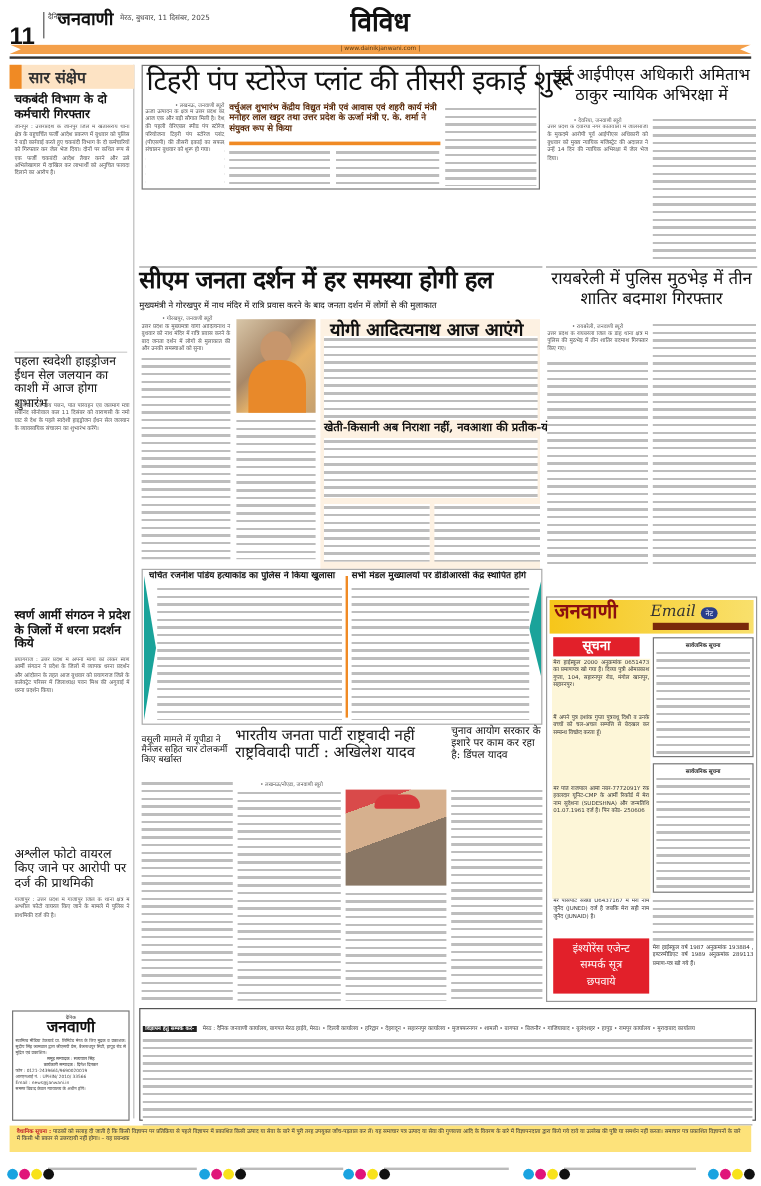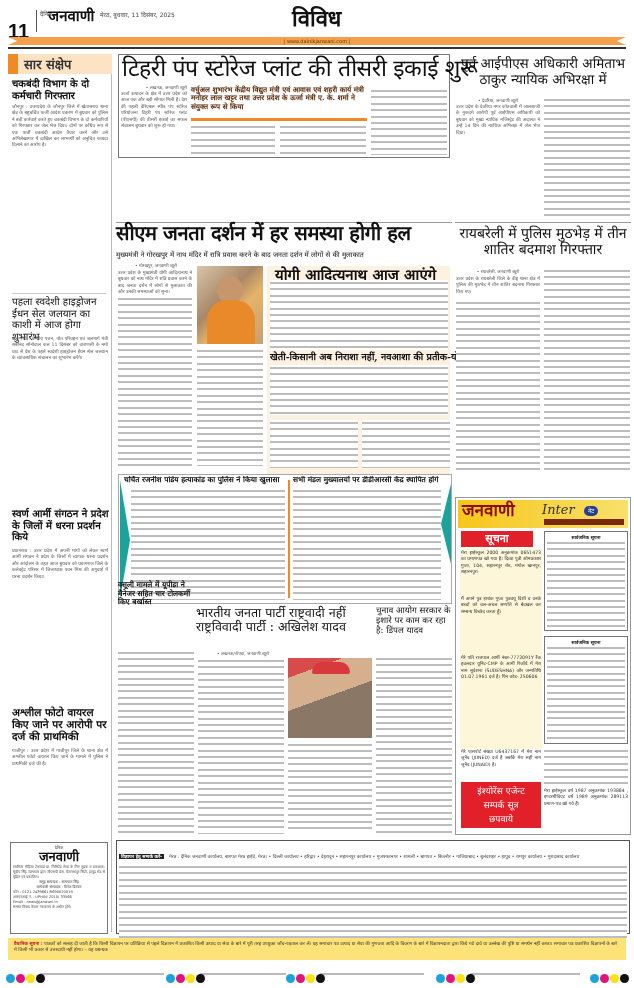--- a/index.html
+++ b/index.html
@@ -53,21 +53,21 @@
 <div class="abs hl" style="left:12px;top:78px;width:98px;font-size:10px;">चकबंदी विभाग के दो कर्मचारी गिरफ्तार</div>
 <div class="abs body" style="left:12px;top:104px;width:96px;height:152px;overflow:hidden">जौनपुर : उत्तरप्रदेश के जौनपुर जिले में खेतासराय थाना क्षेत्र के बहुचर्चित फर्जी आदेश प्रकरण में बुधवार को पुलिस ने बड़ी कार्रवाई करते हुए चकबंदी विभाग के दो कर्मचारियों को गिरफ्तार कर जेल भेज दिया। दोनों पर कथित रूप से एक फर्जी चकबंदी आदेश तैयार करने और उसे अभिलेखागार में दाखिल कर लाभार्थी को अनुचित फायदा दिलाने का आरोप है।</div>
 
 <div class="abs" style="left:12px;top:293px;width:94px;height:1px;background:#ccc"></div>
 <div class="abs hl" style="left:12px;top:296px;width:98px;font-size:10px;font-weight:normal">पहला स्वदेशी हाइड्रोजन ईंधन सेल जलयान का काशी में आज होगा शुभारंभ</div>
 <div class="abs body" style="left:12px;top:336px;width:96px;height:160px;overflow:hidden">वाराणसी : केन्द्रीय पत्तन, पोत परिवहन एवं जलमार्ग मंत्री सर्बानंद सोनोवाल कल 11 दिसंबर को वाराणसी के नमो घाट से देश के पहले स्वदेशी हाइड्रोजन ईंधन सेल जलयान के व्यावसायिक संचालन का शुभारंभ करेंगे।</div>
 
 <div class="abs hl" style="left:12px;top:508px;width:98px;font-size:10px;font-weight:bold">स्वर्ण आर्मी संगठन ने प्रदेश के जिलों में धरना प्रदर्शन किये</div>
 <div class="abs body" style="left:12px;top:548px;width:96px;height:156px;overflow:hidden">प्रयागराज : उत्तर प्रदेश में अपनी मांगों को लेकर स्वर्ण आर्मी संगठन ने प्रदेश के जिलों में व्यापक धरना प्रदर्शन और आंदोलन के तहत आज बुधवार को प्रयागराज जिले के कलेक्ट्रेट परिसर में जिलाध्यक्ष पवन मिश्र की अगुवाई में धरना प्रदर्शन किया।</div>
 
-<div class="abs hl" style="left:12px;top:706px;width:98px;font-size:10.5px;font-weight:bold">अश्लील फोटो वायरल किए जाने पर आरोपी पर दर्ज की प्राथमिकी</div>
+<div class="abs hl" style="left:12px;top:706px;width:98px;font-size:10.5px;font-weight:normal">अश्लील फोटो वायरल किए जाने पर आरोपी पर दर्ज की प्राथमिकी</div>
 <div class="abs body" style="left:12px;top:748px;width:96px;height:84px;overflow:hidden">गाजीपुर : उत्तर प्रदेश में गाजीपुर जिले के थाना क्षेत्र में अश्लील फोटो वायरल किए जाने के मामले में पुलिस ने प्राथमिकी दर्ज की है।</div>
 
 <div class="abs box" style="left:10px;top:842px;width:98px;height:92px;padding:2px">
   <div style="font-size:4px;text-align:center;color:#333">दैनिक</div>
   <div class="hl" style="font-size:13px;text-align:center">जनवाणी</div>
   <div class="body" style="font-size:3.6px;line-height:5px;color:#444">स्वामित्व मीडिया टेकयार्ड प्रा. लिमिटेड मेरठ के लिए मुद्रक व प्रकाशक: सुदीप सिंह जामवाल द्वारा जीएसपी प्रेस, बैजनाथपुर सिटी, हापुड़ रोड से मुद्रित एवं प्रकाशित।</div>
   <div class="body" style="font-size:3.6px;line-height:5px;text-align:center;color:#333">समूह सम्पादक : सत्यपाल सिंह</div>
   <div class="body" style="font-size:3.6px;line-height:5px;text-align:center;color:#333">कार्यकारी सम्पादक : दिनेश दिनकर</div>
   <div class="body" style="font-size:3.6px;line-height:5px;color:#444">फोन : 0121-2439661/9690020019</div>
   <div class="body" style="font-size:3.6px;line-height:5px;color:#444">आरएनआई नं. : UPHIN/ 2010/ 33566</div>
@@ -119,36 +119,36 @@
 
 <div class="abs box" style="left:118px;top:474px;width:334px;height:130px;border-color:#aaa"></div>
 <div class="abs teal-arrow" style="left:120px;top:480px;width:10px;height:120px"></div>
 <div class="abs hl" style="left:124px;top:476px;width:162px;font-size:7.4px;white-space:nowrap;overflow:hidden">चर्चित रजनीश पांडेय हत्याकांड का पुलिस ने किया खुलासा</div>
 <div class="abs body lines" style="left:131px;top:488px;width:154px;height:112px"></div>
 <div class="abs" style="left:288px;top:480px;width:2px;height:118px;background:#f08a24"></div>
 <div class="abs hl" style="left:293px;top:476px;width:158px;font-size:7.4px;white-space:nowrap;overflow:hidden">सभी मंडल मुख्यालयों पर डीडीआरसी केंद्र स्थापित होंगे</div>
 <div class="abs body lines" style="left:293px;top:488px;width:148px;height:112px"></div>
 <div class="abs teal-arrow" style="left:441px;top:484px;width:10px;height:80px;transform:scaleX(-1)"></div>
 
-<div class="abs hl" style="left:118px;top:581px;width:76px;font-size:7.4px;font-weight:bold">वसूली मामले में यूपीडा ने मैनेजर सहित चार टोलकर्मी किए बर्खास्त</div>
+<div class="abs hl" style="left:118px;top:612px;width:76px;font-size:7.4px;font-weight:normal">वसूली मामले में यूपीडा ने मैनेजर सहित चार टोलकर्मी किए बर्खास्त</div>
 <div class="abs body lines" style="left:118px;top:650px;width:76px;height:184px"></div>
 <div class="abs hl" style="left:196px;top:606px;width:176px;font-size:12.5px;font-weight:normal;text-align:left">भारतीय जनता पार्टी राष्ट्रवादी नहीं राष्ट्रविवादी पार्टी : अखिलेश यादव</div>
 <div class="abs" style="left:198px;top:650px;width:90px;font-size:4.4px;color:#555;text-align:center">• लखनऊ/नोएडा, जनवाणी ब्यूरो</div>
 <div class="abs body lines" style="left:198px;top:658px;width:86px;height:176px"></div>
 <div class="abs photo" style="left:288px;top:658px;width:84px;height:80px;background:linear-gradient(160deg,#d94a4a 0 18%,#d6b08e 18% 48%,#8a7765 48%)">
   <div style="position:absolute;left:24px;top:4px;width:38px;height:12px;background:#d8393c;border-radius:10px 10px 2px 2px"></div>
 </div>
 <div class="abs body lines" style="left:288px;top:742px;width:84px;height:92px"></div>
 <div class="abs hl" style="left:376px;top:606px;width:78px;font-size:8.6px;font-weight:normal">चुनाव आयोग सरकार के इशारे पर काम कर रहा है: डिंपल यादव</div>
 <div class="abs body lines" style="left:376px;top:656px;width:76px;height:178px"></div>
 
 <div class="abs box" style="left:455px;top:497px;width:176px;height:338px;border-color:#999"></div>
 <div class="abs" style="left:458px;top:500px;width:170px;height:28px;background:linear-gradient(90deg,#f6c61a,#f9e06c)">
   <div class="hl" style="position:absolute;left:4px;top:1px;font-size:17px;color:#8a0f0f">जनवाणी</div>
-  <div style="position:absolute;left:84px;top:2px;font-family:'DejaVu Serif',serif;font-style:italic;font-size:13px;color:#333">Inter</div>
+  <div style="position:absolute;left:84px;top:2px;font-family:'DejaVu Serif',serif;font-style:italic;font-size:13px;color:#333">Email</div>
   <div style="position:absolute;left:126px;top:6px;background:#2a3f8c;color:#fff;font-size:6px;padding:1px 4px;border-radius:6px">नेट</div>
   <div style="position:absolute;left:86px;top:19px;width:80px;height:6px;background:#7a2a0a"></div>
 </div>
 <div class="abs red-box" style="left:461px;top:531px;width:72px;height:16px;font-size:11px;line-height:16px">सूचना</div>
 <div class="abs" style="left:460px;top:549px;width:82px;height:200px;background:#fdf6d8"></div>
 <div class="abs body" style="left:461px;top:550px;width:80px;color:#333">मेरा हाईस्कूल 2000 अनुक्रमांक 0651473 का प्रमाणपत्र खो गया है। दिव्या पुत्री ओमप्रकाश गुप्ता, 104, सहारनपुर रोड, मंगोल खानपुर, सहारनपुर।</div>
 <div class="abs body" style="left:461px;top:596px;width:80px;color:#333">मैं अपने पुत्र इशांक गुप्ता पुत्रवधू दिशी व उनके बच्चों को चल-अचल सम्पत्ति से बेदखल कर सम्बन्ध विच्छेद करता हूँ।</div>
 <div class="abs body" style="left:461px;top:655px;width:80px;height:92px;overflow:hidden;color:#333">मेरे पति राजपाल आर्मी नंबर-7772091Y रैंक हवलदार यूनिट-CMP के आर्मी रिकॉर्ड में मेरा नाम सुदेशना (SUDESHNA) और जन्मतिथि 01.07.1961 दर्ज है। पिन कोड- 250606</div>
 <div class="abs body" style="left:461px;top:749px;width:80px;height:30px;overflow:hidden;color:#333">मेरे पासपोर्ट संख्या U6437167 में मेरा नाम जुनैद (JUNED) दर्ज है जबकि मेरा सही नाम जुनैद (JUNAID) है।</div>
 <div class="abs box" style="left:544px;top:531px;width:84px;height:100px;padding:2px">

